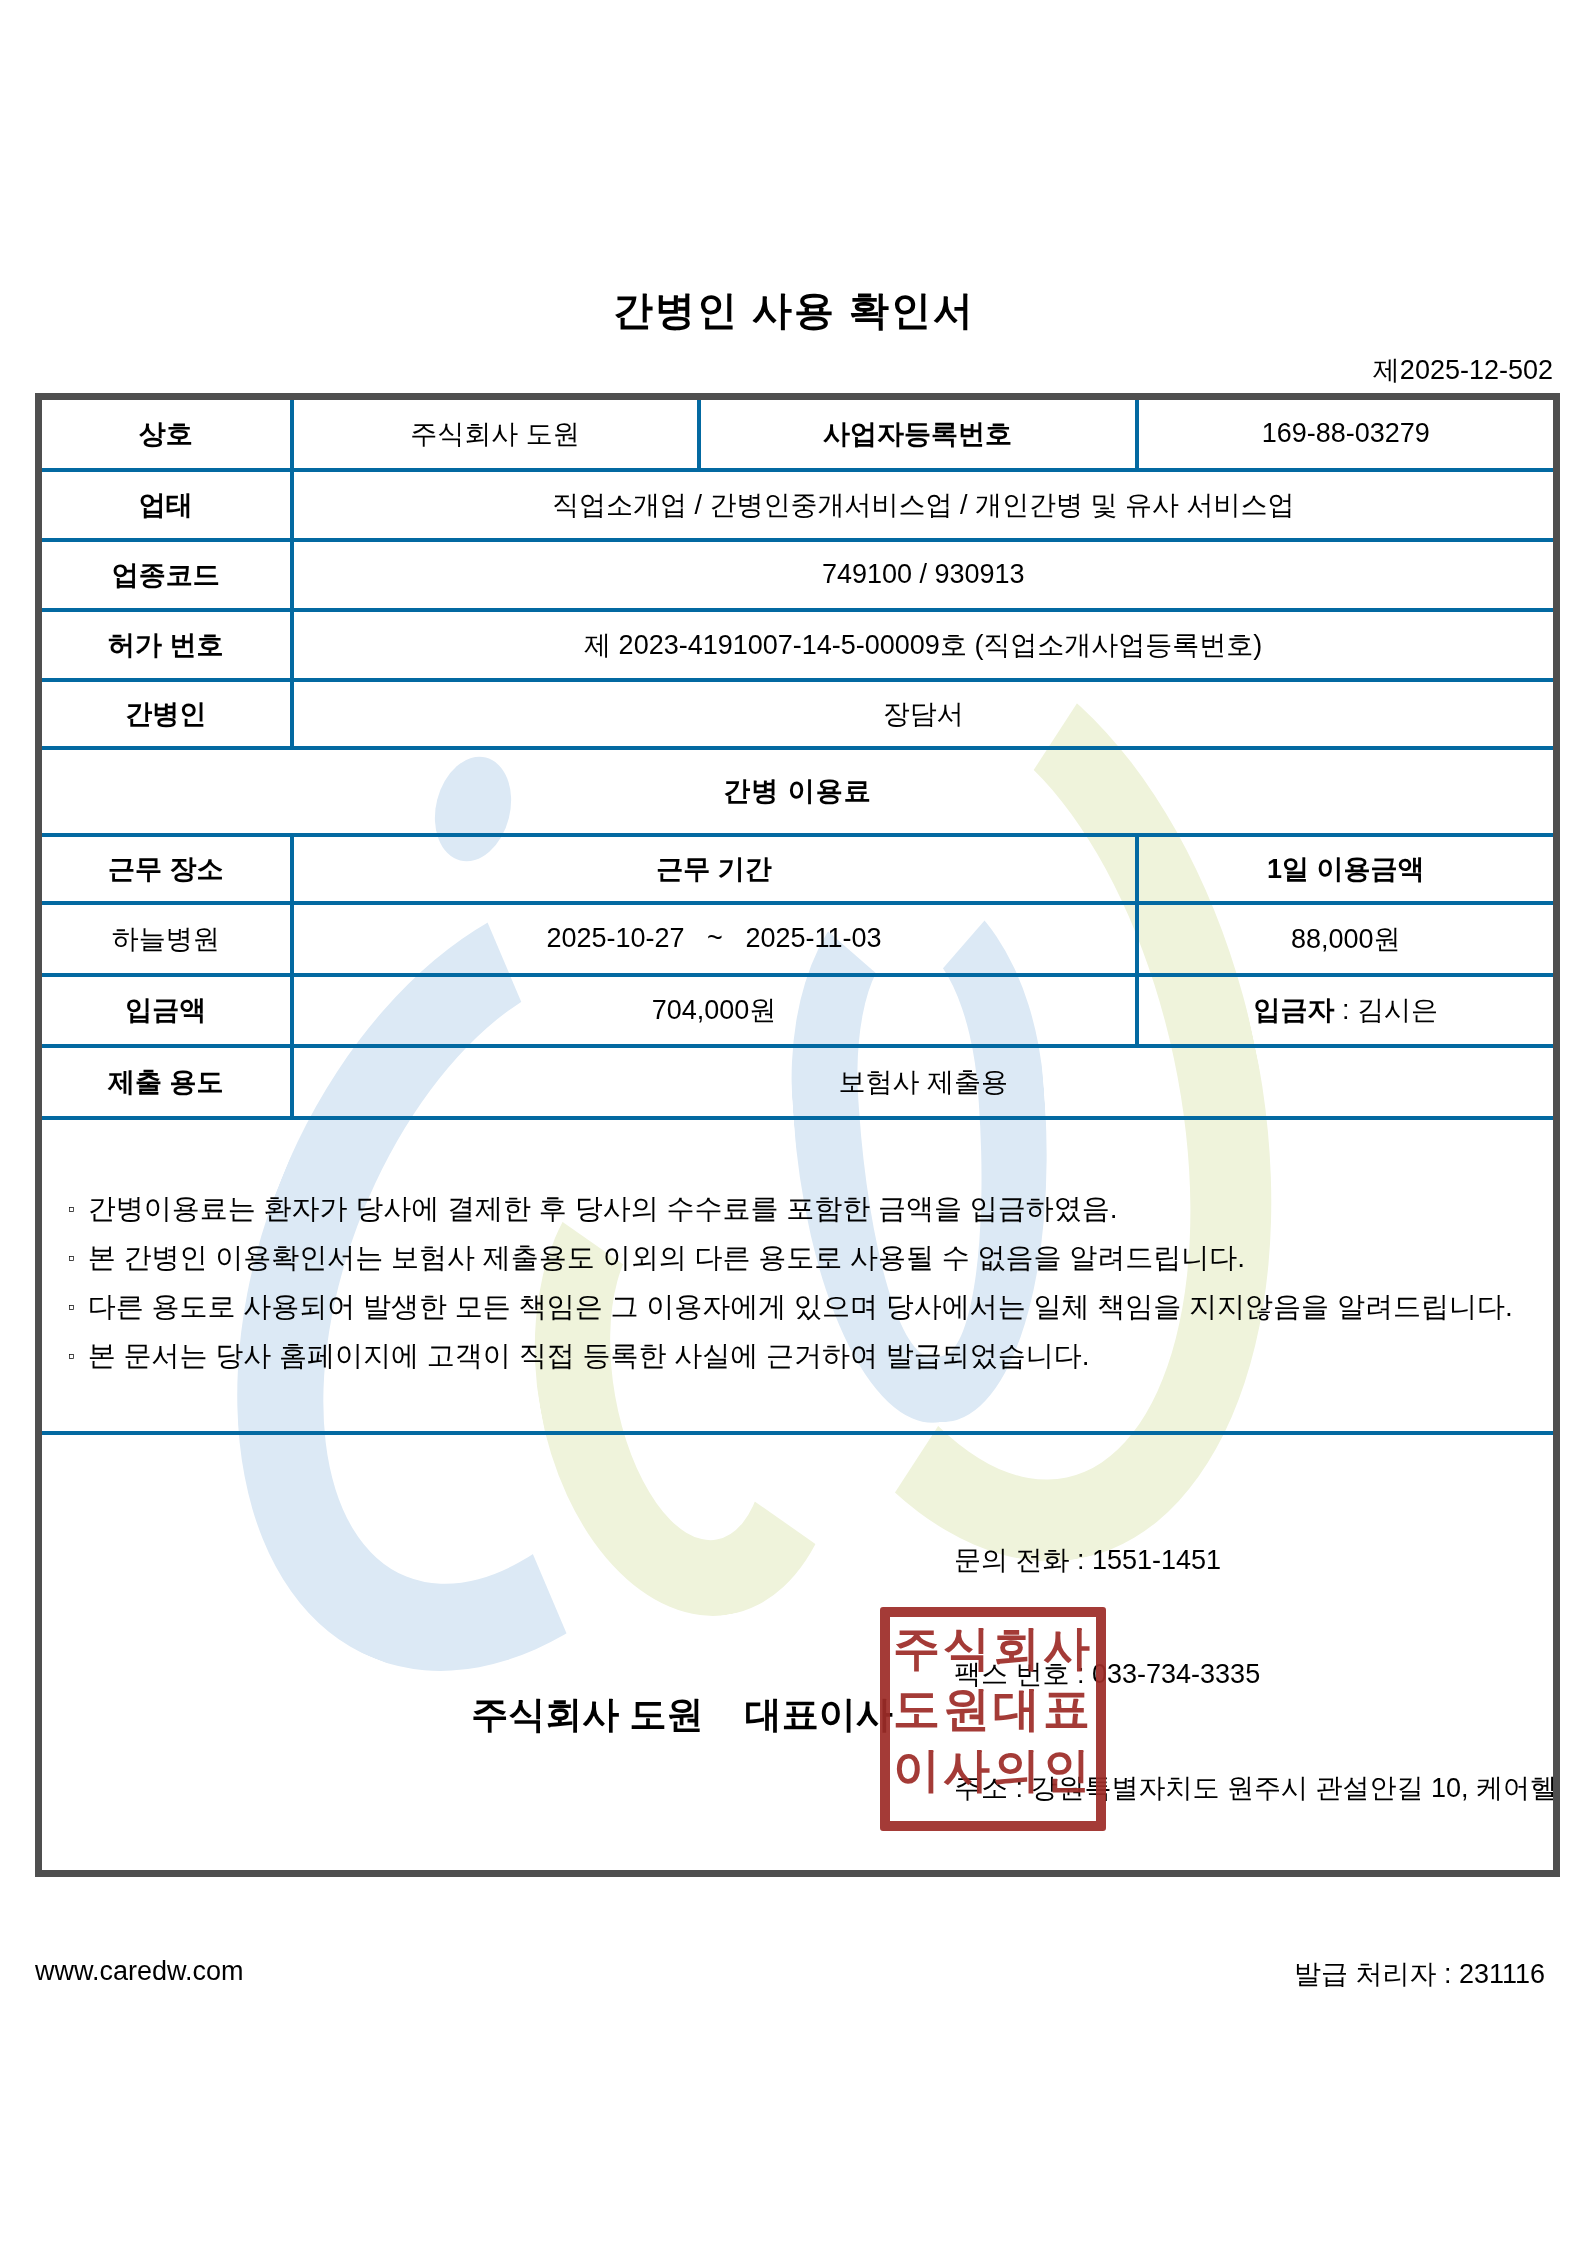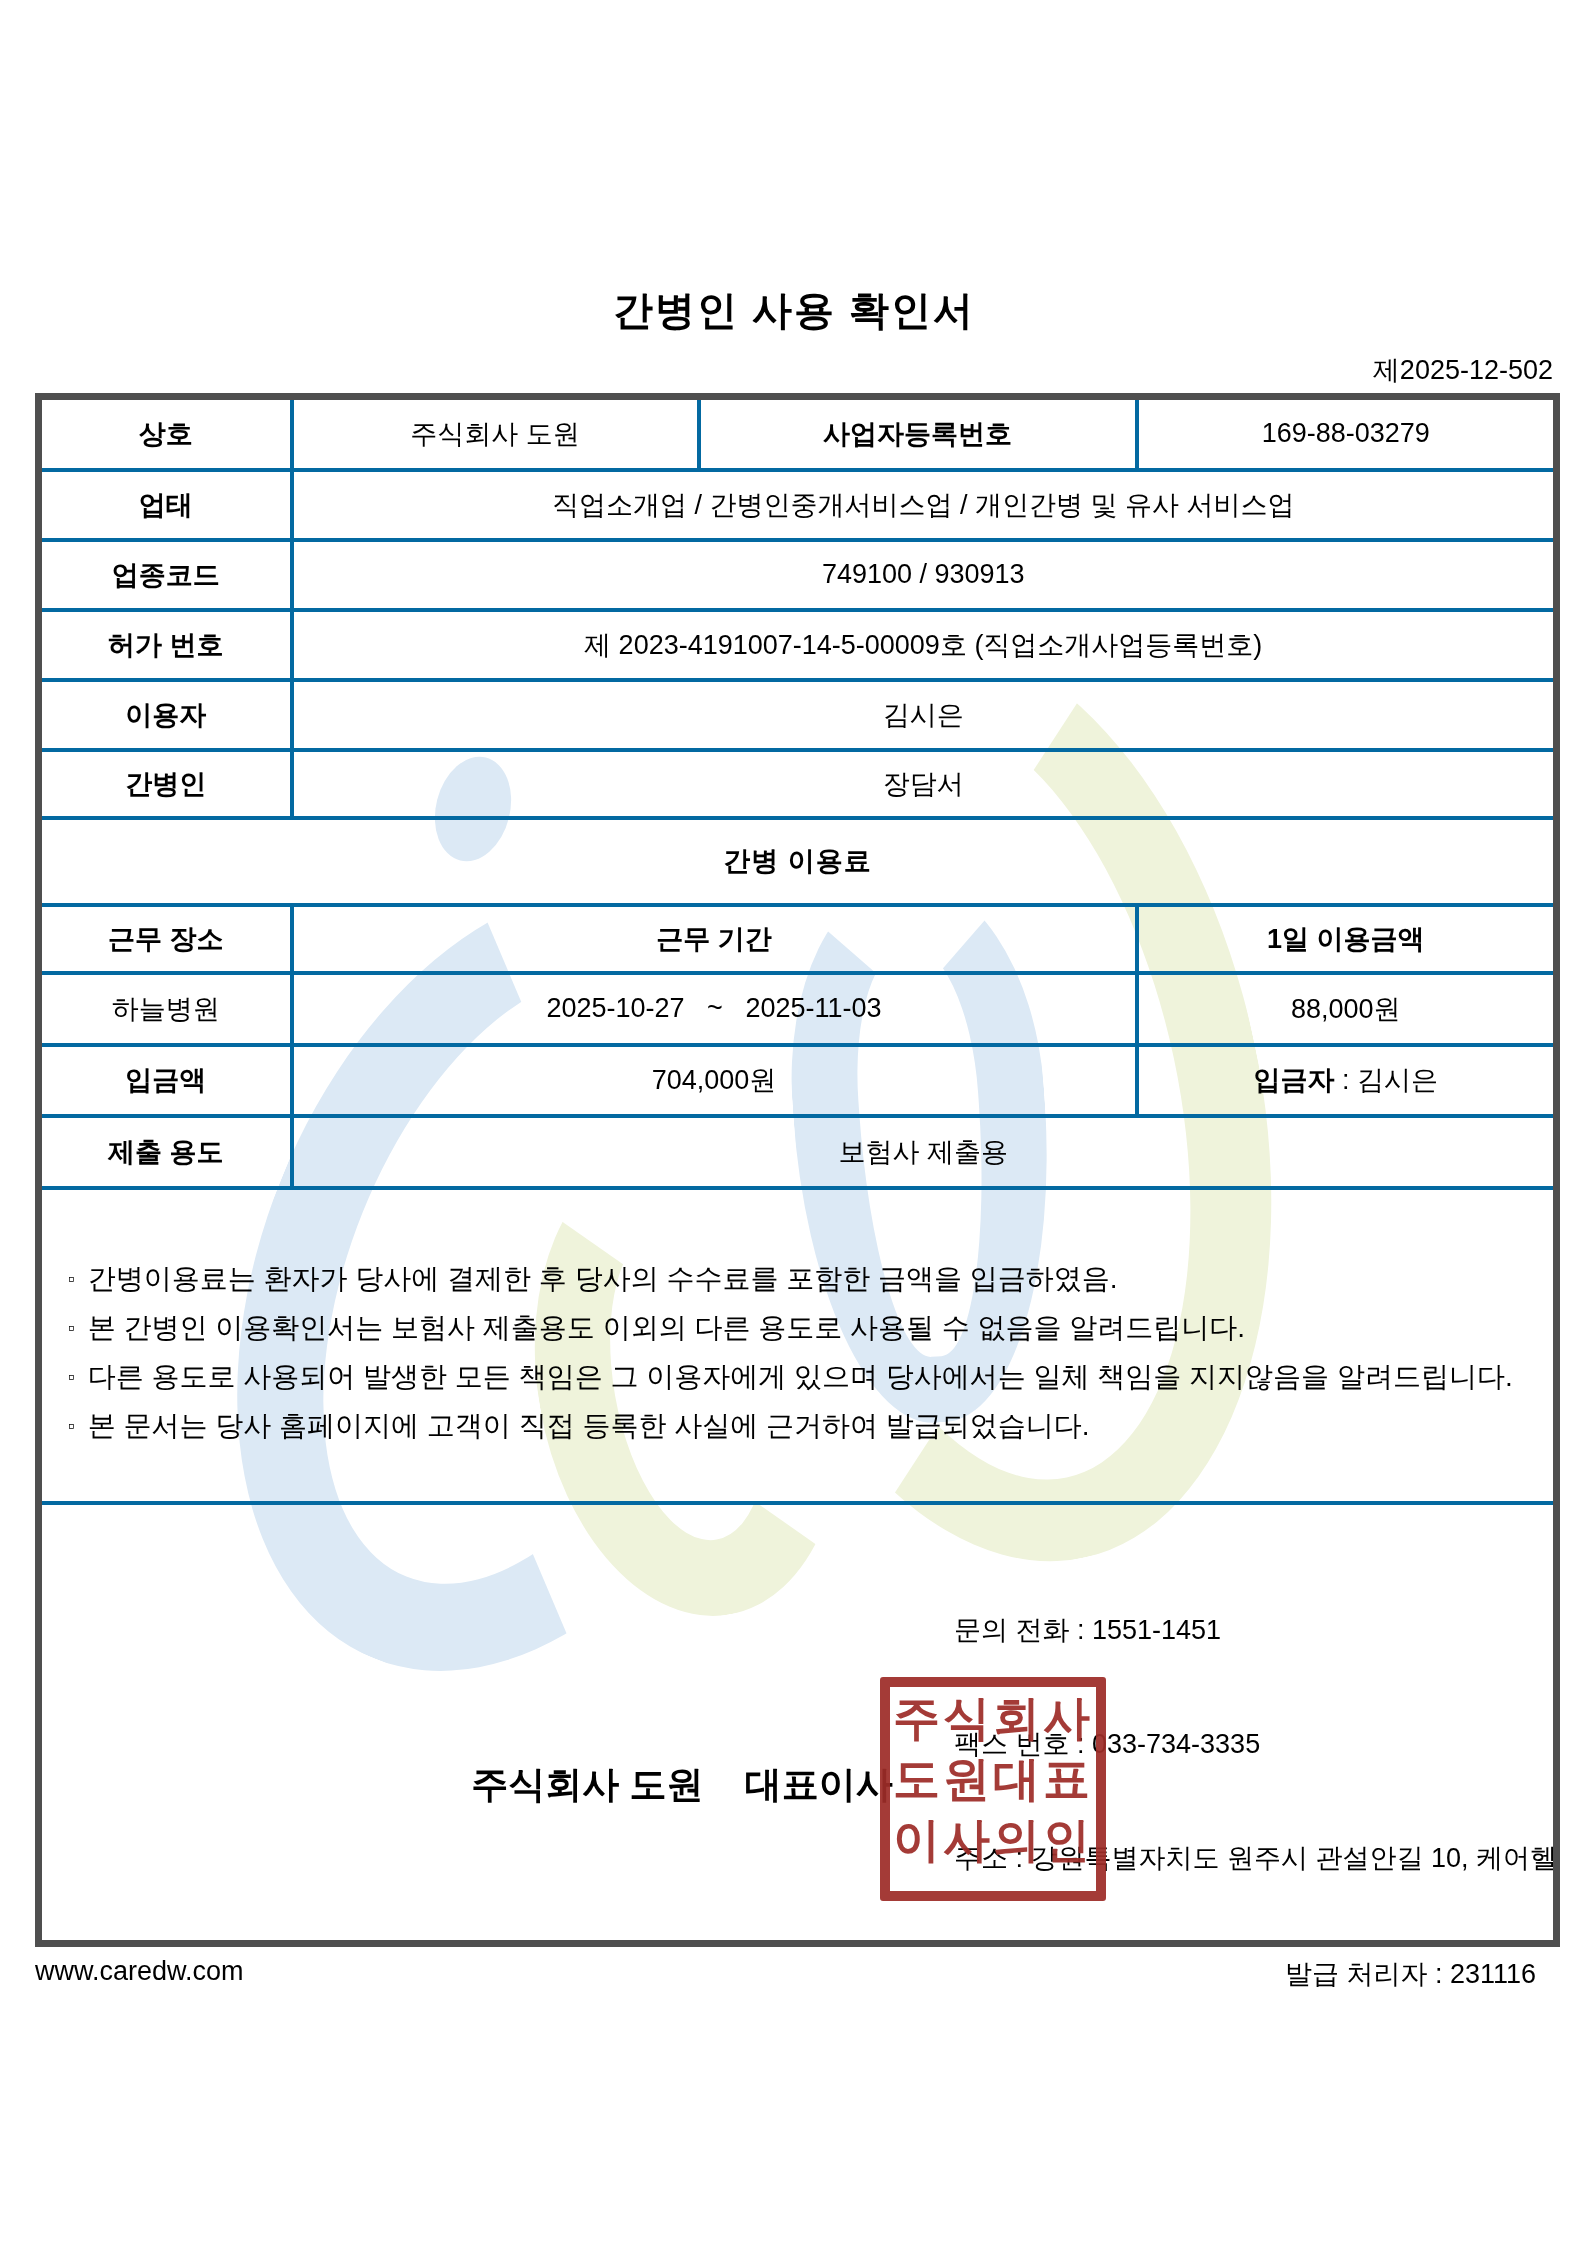--- a/index.html
+++ b/index.html
@@ -63,21 +63,21 @@
   }
   .stamp{
     position:absolute;left:838px;top:172px;width:226px;height:224px;
     border:10px solid #9e2d28;border-radius:3px;box-sizing:border-box;
     display:flex;flex-direction:column;align-items:center;
     color:#9e2d28;font-weight:bold;font-size:47px;line-height:61px;letter-spacing:3px;
     opacity:0.93;
   }
   
   .footer-left{position:absolute;left:35px;top:1956px;z-index:2;font-size:27px;}
-  .footer-right{position:absolute;right:52px;top:1956px;z-index:2;font-size:27px;text-align:center;}
+  .footer-right{position:absolute;right:43px;top:1956px;z-index:2;font-size:27px;text-align:center;}
 </style>
 </head>
 <body>
 
 <div class="page">
 
   <div class="wm wm-dot"></div>
   <div class="wm wm-blue-c"></div>
   <div class="wm wm-blue-u"></div>
   <div class="wm wm-yellow-arc"></div>
@@ -110,24 +110,20 @@
     <tr style="height:70px">
       <td class="lbl">업종코드</td>
       <td colspan="3">749100 / 930913</td>
     </tr>
 
     <tr style="height:70px">
       <td class="lbl">허가 번호</td>
       <td colspan="3">제 2023-4191007-14-5-00009호 (직업소개사업등록번호)</td>
     </tr>
 
-    <tr style="height:70px">
-      <td class="lbl">이용자</td>
-      <td colspan="3">김시은</td>
-    </tr>
 
     <tr style="height:68px">
       <td class="lbl">간병인</td>
       <td colspan="3">장담서</td>
     </tr>
 
     <tr style="height:87px">
       <td colspan="4" class="section-title">간병 이용료</td>
     </tr>
 

